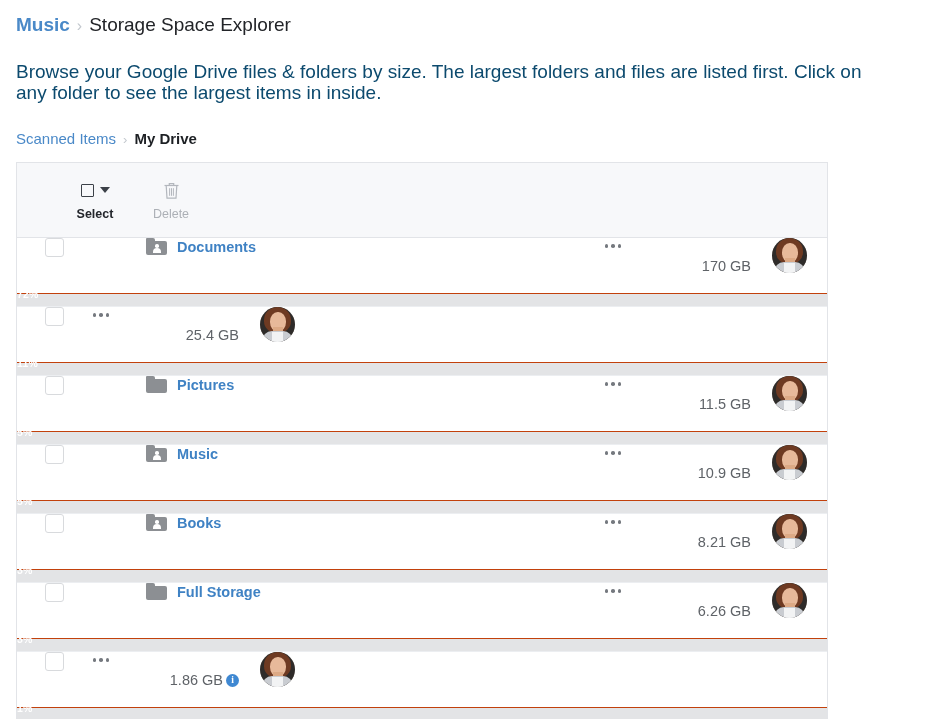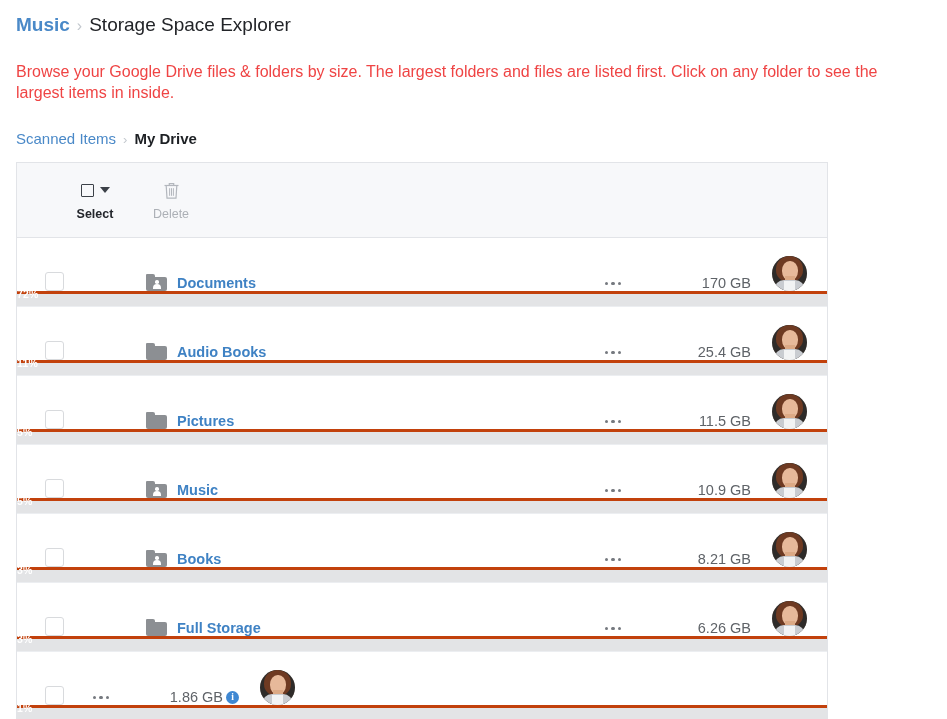--- a/index.html
+++ b/index.html
@@ -29,23 +29,23 @@
     padding: 0 7px;
     font-weight: normal;
   }
   .crumb-current {
     color: #222428;
     font-weight: normal;
   }
 
   .page-desc {
     padding: 22px 16px 0 16px;
-    font-size: 16px;
+    font-size: 19px;
     line-height: 21px;
-    color: #ef4444;
+    color: #0c4a6e;
     max-width: 900px;
   }
 
   
   .sub-breadcrumb {
     padding: 22px 16px 0 16px;
     font-size: 15px;
     line-height: 28px;
     white-space: nowrap;
   }
@@ -114,22 +114,22 @@
     font-weight: bold;
     color: #23262b;
     margin-top: 6px;
   }
   .tool-btn.disabled .tool-label { color: #acb0b6; font-weight: normal; }
 
   
   .row {
     height: 56px;
     display: flex;
-    align-items: flex-end;
-    border-bottom: 3px solid #c2410c;
+    align-items: flex-start;
+    border-bottom: 1px solid #c2410c;
     background: #fff;
   }
   .cell-check {
     width: 54px;
     display: flex;
     justify-content: center;
     align-items: center;
     flex: 0 0 54px;
     padding-left: 20px;
   }
@@ -214,20 +214,21 @@
     display: block;
   }
   .cell-size {
     flex: 0 0 108px;
     display: flex;
     align-items: center;
     justify-content: flex-end;
     font-size: 14.5px;
     color: #5f6368;
     white-space: nowrap;
+    margin-top: 20px;
   }
   .info-ico {
     width: 13px; height: 13px;
     border-radius: 50%;
     background: #3f88d2;
     color: #fff;
     font-size: 9.5px;
     font-weight: bold;
     line-height: 13px;
     text-align: center;
@@ -355,27 +356,20 @@
       </div>
       <div class="bar-strip">
         <div class="bar-fill" style="width:660px">
           <span class="bar-pct">72%</span>
         </div>
       </div>
       <div class="row">
         <div class="cell-check">
           <div class="row-chk"></div>
         </div>
-        <div class="cell-name">
-          <span class="folder-ico">
-            <span class="ftab"></span>
-            <span class="fbody"></span>
-          </span>
-          <span class="item-name">Audio Books</span>
-        </div>
         <div class="cell-menu">
           <span class="dots">
             <i></i>
             <i></i>
             <i></i>
           </span>
         </div>
         <div class="cell-size">
           <span>25.4 GB</span>
         </div>

